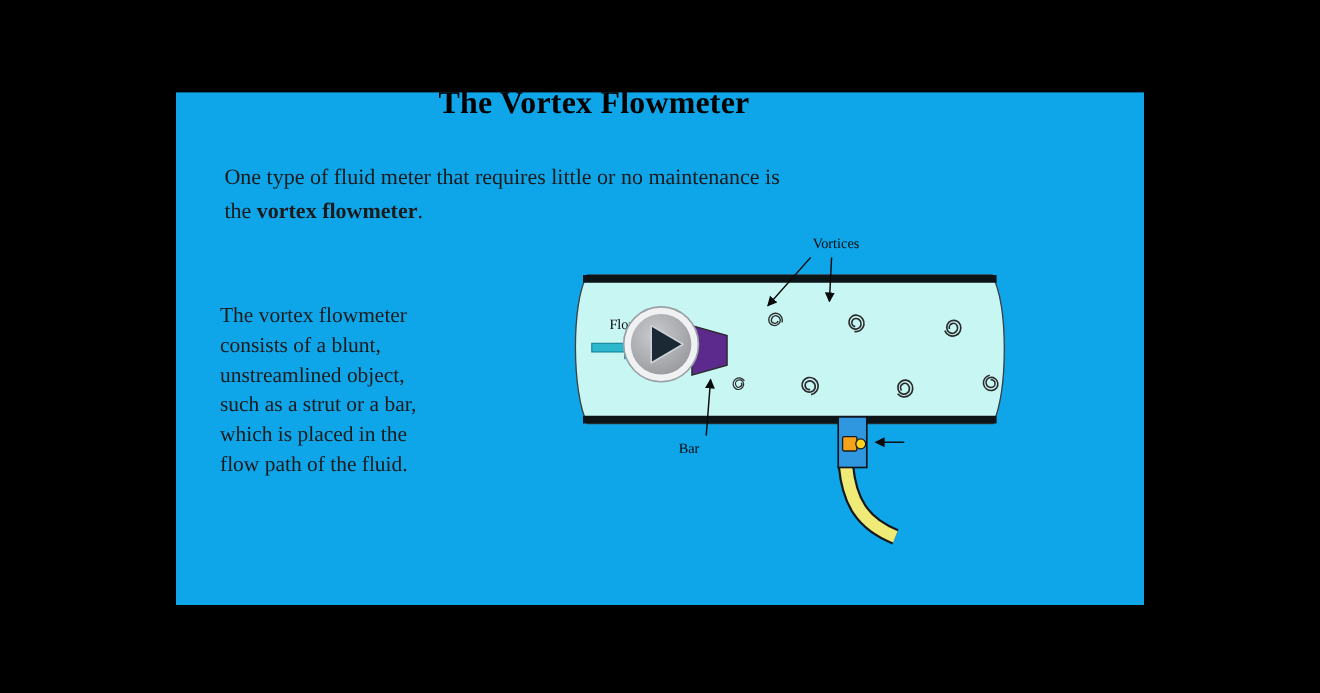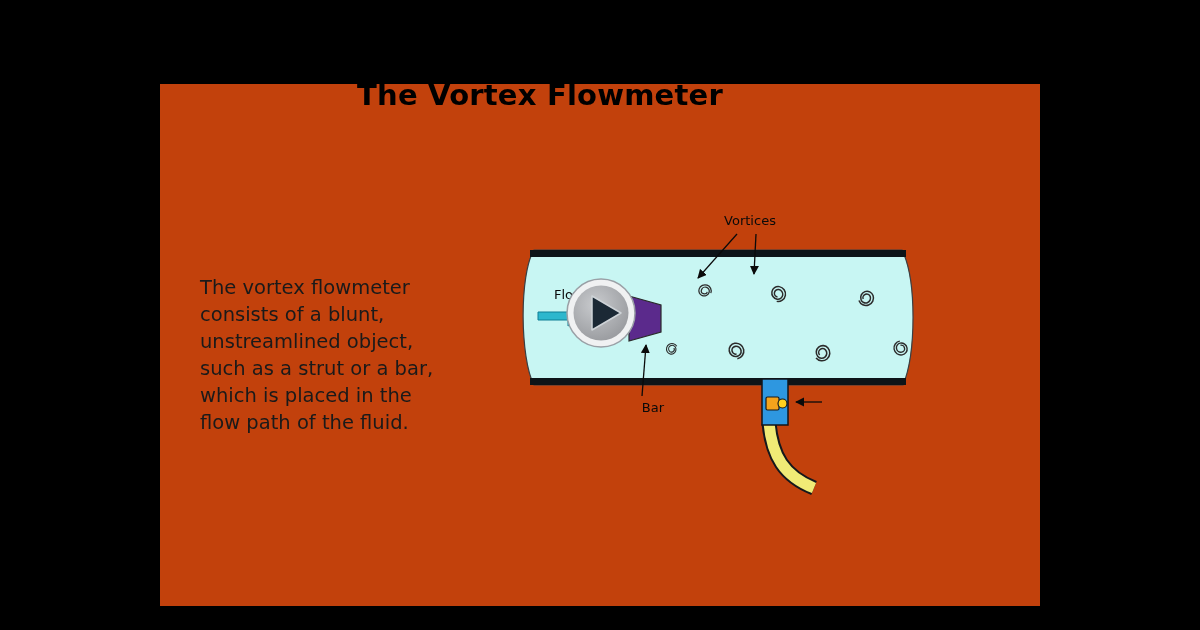--- a/index.html
+++ b/index.html
@@ -6,22 +6,22 @@
   html, body { margin: 0; padding: 0; }
   body {
     width: 1200px; height: 630px;
     background: #000;
     position: relative;
     overflow: hidden;
     font-family: "DejaVu Sans", "Liberation Sans", sans-serif;
   }
   .slide {
     position: absolute; left: 160px; top: 84px;
-    width: 880px; height: 522px;
-    background: #c2410c; color: #111;
+    width: 880px; height: 466px;
+    background: #0ea5e9; color: #111; font-family: Liberation Serif, serif;
   }
   .title {
     position: absolute; top: -6px; left: 0; width: 760px; margin: 0;
     text-align: center;
     font-size: 29px; font-weight: 700; color: #000;
     letter-spacing: 0.2px;
   }
   .intro {
     position: absolute; left: 44px; top: 62px; width: 740px; margin: 0;
     font-size: 20px; line-height: 31px; color: #1a1a1a;
@@ -33,36 +33,38 @@
     font-size: 19.5px; line-height: 27px; color: #1a1a1a;
     white-space: pre-line;
   }
   .diagram {
     position: absolute; left: 350px; top: 120px; width: 440px; height: 300px;
   }
   .diagram-svg { position: absolute; left: 0; top: 0; }
   .label {
     position: absolute; font-size: 13px; color: #0a0a0a; line-height: 15px;
   }
-  .label-vortices { left: 198px; top: 9px; width: 84px; text-align: center; }
+  .label-vortices { left: 208px; top: 9px; width: 84px; text-align: center; }
   .label-flow     { left: 30px;  top: 83px; margin-left: 14px; }
-  .label-bar      { left: 120px; top: 196px; width: 34px; text-align: right; }
+  .label-bar      { left: 107px; top: 196px; width: 34px; text-align: left; }
   .label-sensor   { left: 316px; top: 190px; line-height: 20px; }
   .play-overlay {
     position: absolute; left: 53px; top: 71px; cursor: pointer;
   }
 </style>
 </head>
 <body>
 
 <div class="stage">
   <div class="slide">
 
     <h1 class="title">The Vortex Flowmeter</h1>
 
+    <p class="intro"><span>One type of fluid meter that requires little or no maintenance is
+the </span><strong>vortex flowmeter</strong><span>.</span></p>
 
     <p class="body-text">The vortex flowmeter
 consists of a blunt,
 unstreamlined object,
 such as a strut or a bar,
 which is placed in the
 flow path of the fluid.</p>
 
     <div class="diagram">
 

